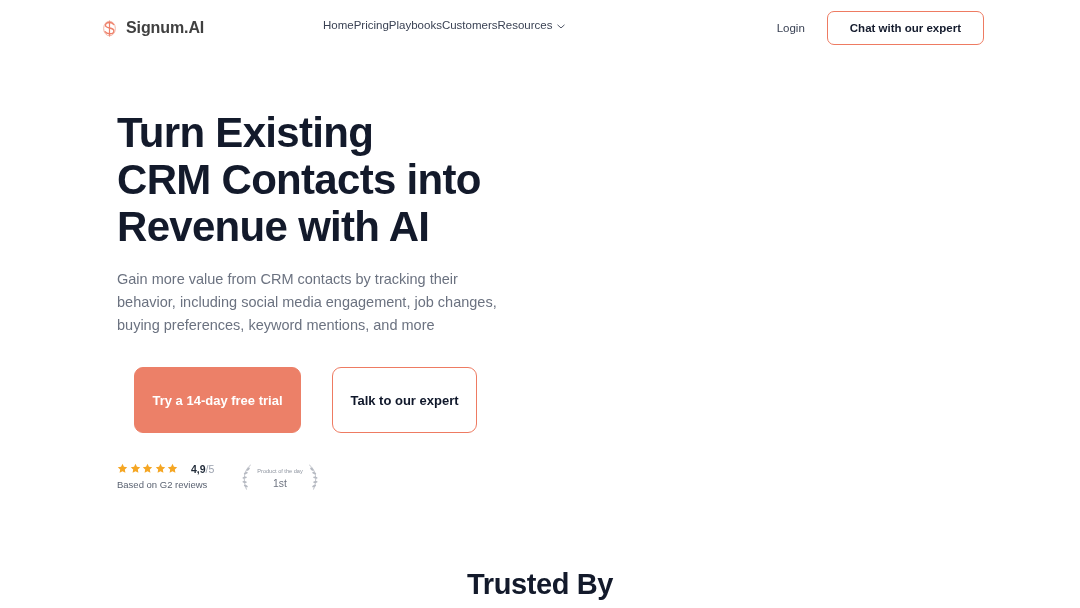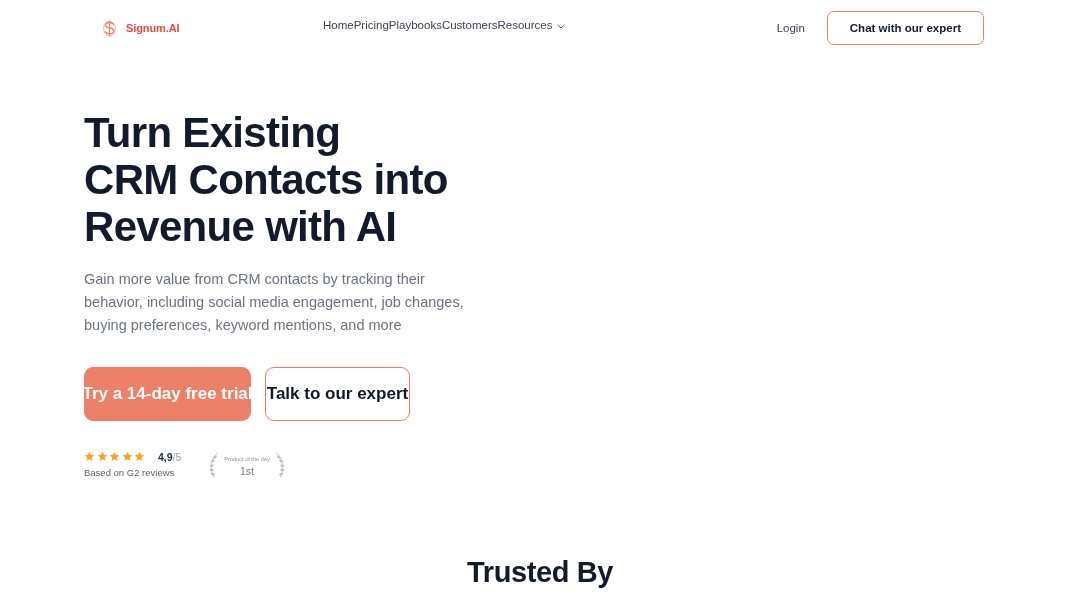--- a/index.html
+++ b/index.html
@@ -33,23 +33,23 @@
     gap: 7px;
     cursor: pointer;
   }
   .brand-mark {
     width: 19px;
     height: 19px;
     display: block;
     flex: none;
   }
   .brand-name {
-    font-size: 11px;
-    font-weight: bold;
-    color: #ef4444;
+    font-size: 16px;
+    font-weight: bold;
+    color: #404040;
     letter-spacing: -0.1px;
     white-space: nowrap;
   }
 
   .main-nav {
     position: absolute;
     left: 323px;
     top: 20px;
     display: flex;
     align-items: flex-end;
@@ -99,21 +99,21 @@
     height: 34px;
     display: flex;
     align-items: center;
     justify-content: center;
     cursor: pointer;
     white-space: nowrap;
   }
 
   
   .hero {
-    padding-left: 84px;
+    padding-left: 117px;
     padding-top: 53px;
   }
 
   .hero-title {
     font-size: 42px;
     line-height: 47px;
     font-weight: bold;
     color: #131A2B;
     letter-spacing: -0.7px;
   }
@@ -127,29 +127,30 @@
     max-width: 392px;
   }
 
   .hero-actions {
     margin-top: 30px;
     display: flex;
     gap: 14px;
   }
   .btn {
     font-family: inherit;
-    font-size: 17px;
+    font-size: 13px;
     font-weight: bold;
     border-radius: 9px;
-    height: 54px;
+    height: 66px;
     display: flex;
     align-items: center;
     justify-content: center;
     cursor: pointer;
     white-space: nowrap;
+    margin-left: 17px;
   }
   .btn-primary {
     background: #EC8068;
     border: 1.6px solid #EC8068;
     color: #ffffff;
     width: 167px;
   }
   .btn-secondary {
     background: #ffffff;
     border: 1.6px solid #EE7B62;

